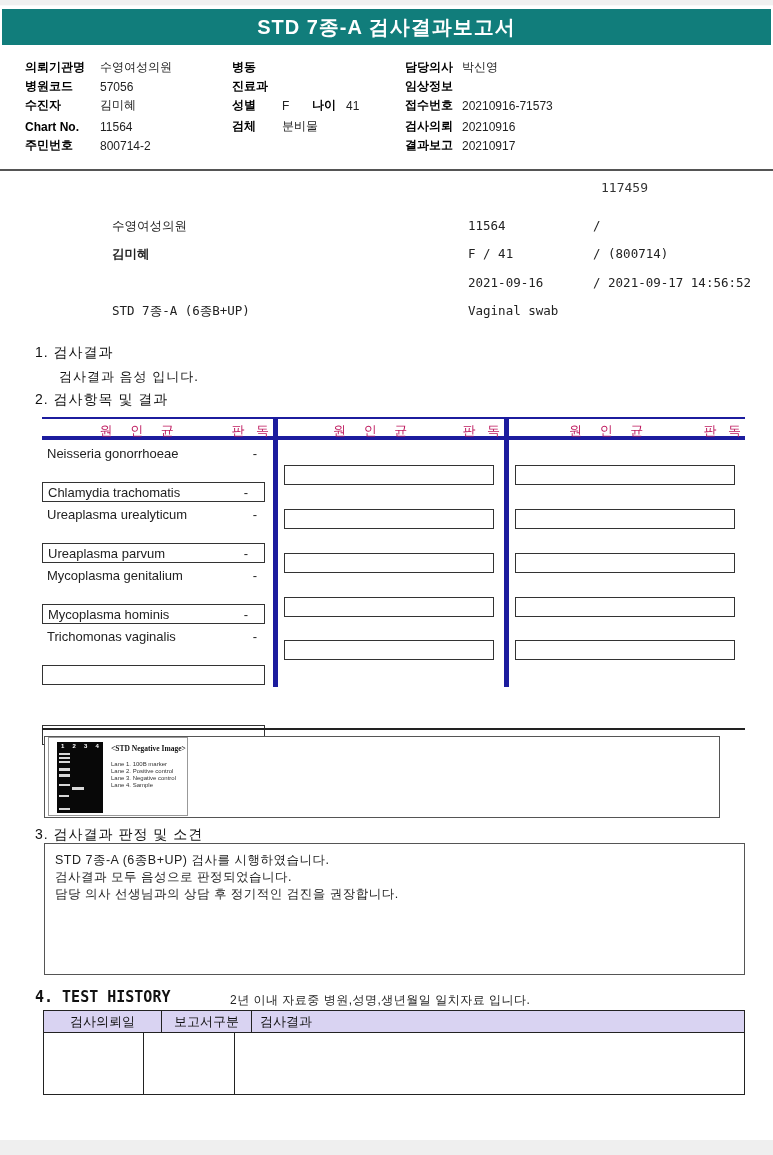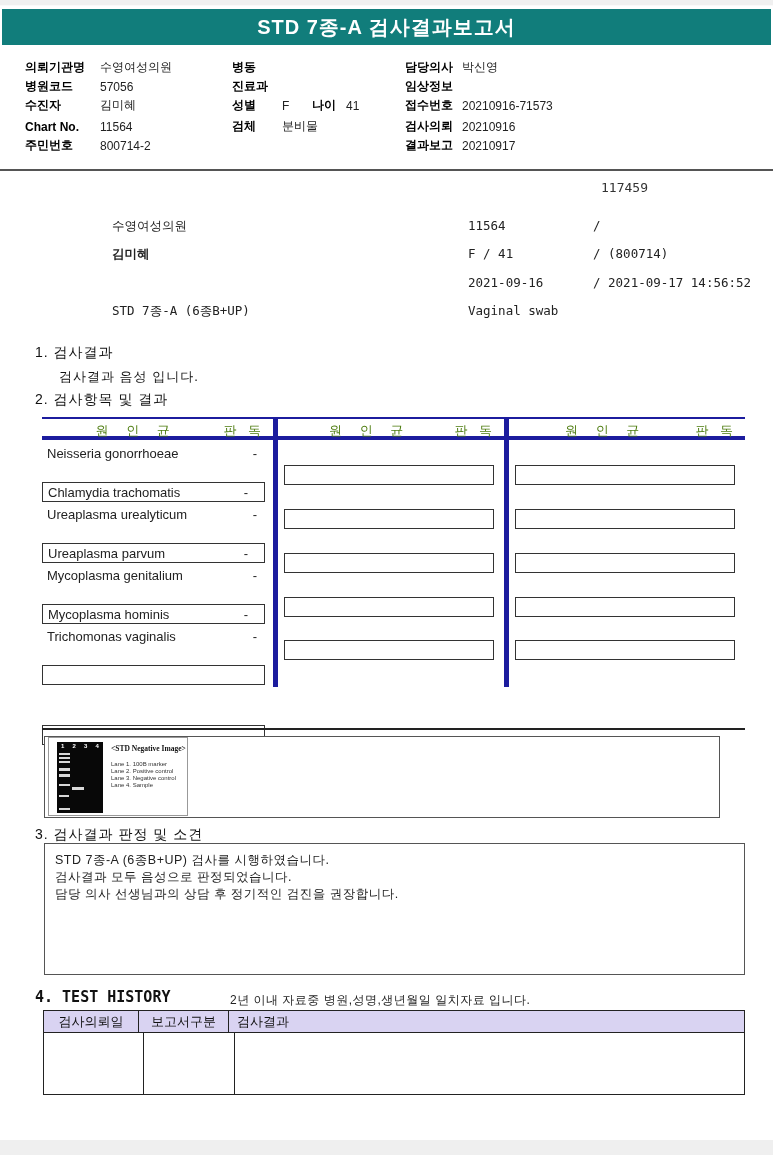--- a/index.html
+++ b/index.html
@@ -63,23 +63,23 @@
   
   .ptable { left:42px; top:417px; width:703px; height:270px; }
   .pt-topline  { position:absolute; left:0; top:0;  width:703px; height:2px; background:#1c1c9e; }
   .pt-headline { position:absolute; left:0; top:19px; width:703px; height:4px; background:#1c1c9e; }
   .pt-vdiv { position:absolute; top:0; width:5px; height:270px; background:#1c1c9e; }
   .pt-vdiv.d1 { left:231px; } .pt-vdiv.d2 { left:462px; }
   .pt-group { position:absolute; top:2px; }
   .pt-g1 { left:0;    width:231px; }
   .pt-g2 { left:236px; width:226px; }
   .pt-g3 { left:467px; width:236px; }
-  .pt-header { height:23px; display:flex; align-items:center; font-size:13px; color:#4d7c0f; }
+  .pt-header { height:23px; display:flex; align-items:center; font-size:13px; color:#be185d; }
   .ph-name   { flex:1; text-align:center; word-spacing:14px; }
-  .ph-result { word-spacing:8px; padding-right:12px; }
+  .ph-result { word-spacing:8px; padding-right:4px; }
   .pt-row { height:22px; display:flex; align-items:center; font-size:13px; color:#222; }
   .pt-row .p-name   { flex:1; padding-left:5px; white-space:nowrap; }
   .pt-row .p-result { padding-right:16px; }
   .pt-row.boxed { border:1px solid #333; height:20px; margin:18px 8px 1px 0; }
   .pt-g2 .pt-row.boxed, .pt-g3 .pt-row.boxed { margin:1px 10px 1px 6px; }
   .pt-gap { height:21px; }
 
   
   .gel-line  { left:42px; top:728px; width:703px; height:2px; background:#222; }
   .gel-outer { left:44px; top:736px; width:676px; height:82px; border:1px solid #555; background:#fff; }
@@ -99,21 +99,21 @@
   .sec3-box div { font-size:12.5px; line-height:17px; color:#222; letter-spacing:0.5px; }
 
   
   .sec4-title { left:35px; top:988px; font-family:"DejaVu Sans Mono",monospace;
                 font-size:15px; font-weight:bold; color:#111; }
   .sec4-note  { left:230px; top:992px; font-size:12px; color:#222; letter-spacing:0.5px; }
 
   .htable { left:43px; top:1010px; width:702px; }
   .ht-header { display:flex; height:23px; background:#d9d3f2; border:1px solid #222; }
   .ht-header .c { font-size:13px; color:#111; display:flex; align-items:center; }
-  .ht-c1 { width:95px; justify-content:center; border-right:1px solid #222; }
+  .ht-c1 { width:118px; justify-content:center; border-right:1px solid #222; }
   .ht-c2 { width:90px;  justify-content:center; border-right:1px solid #222; }
   .ht-c3 { flex:1; padding-left:8px; }
   .ht-body { position:relative; height:62px; border:1px solid #222; border-top:none; background:#fff; }
   .ht-bd1 { position:absolute; left:99px;  top:0; width:1px; height:62px; background:#222; }
   .ht-bd2 { position:absolute; left:190px; top:0; width:1px; height:62px; background:#222; }
 </style>
 </head>
 <body>
 
 <div class="page">

